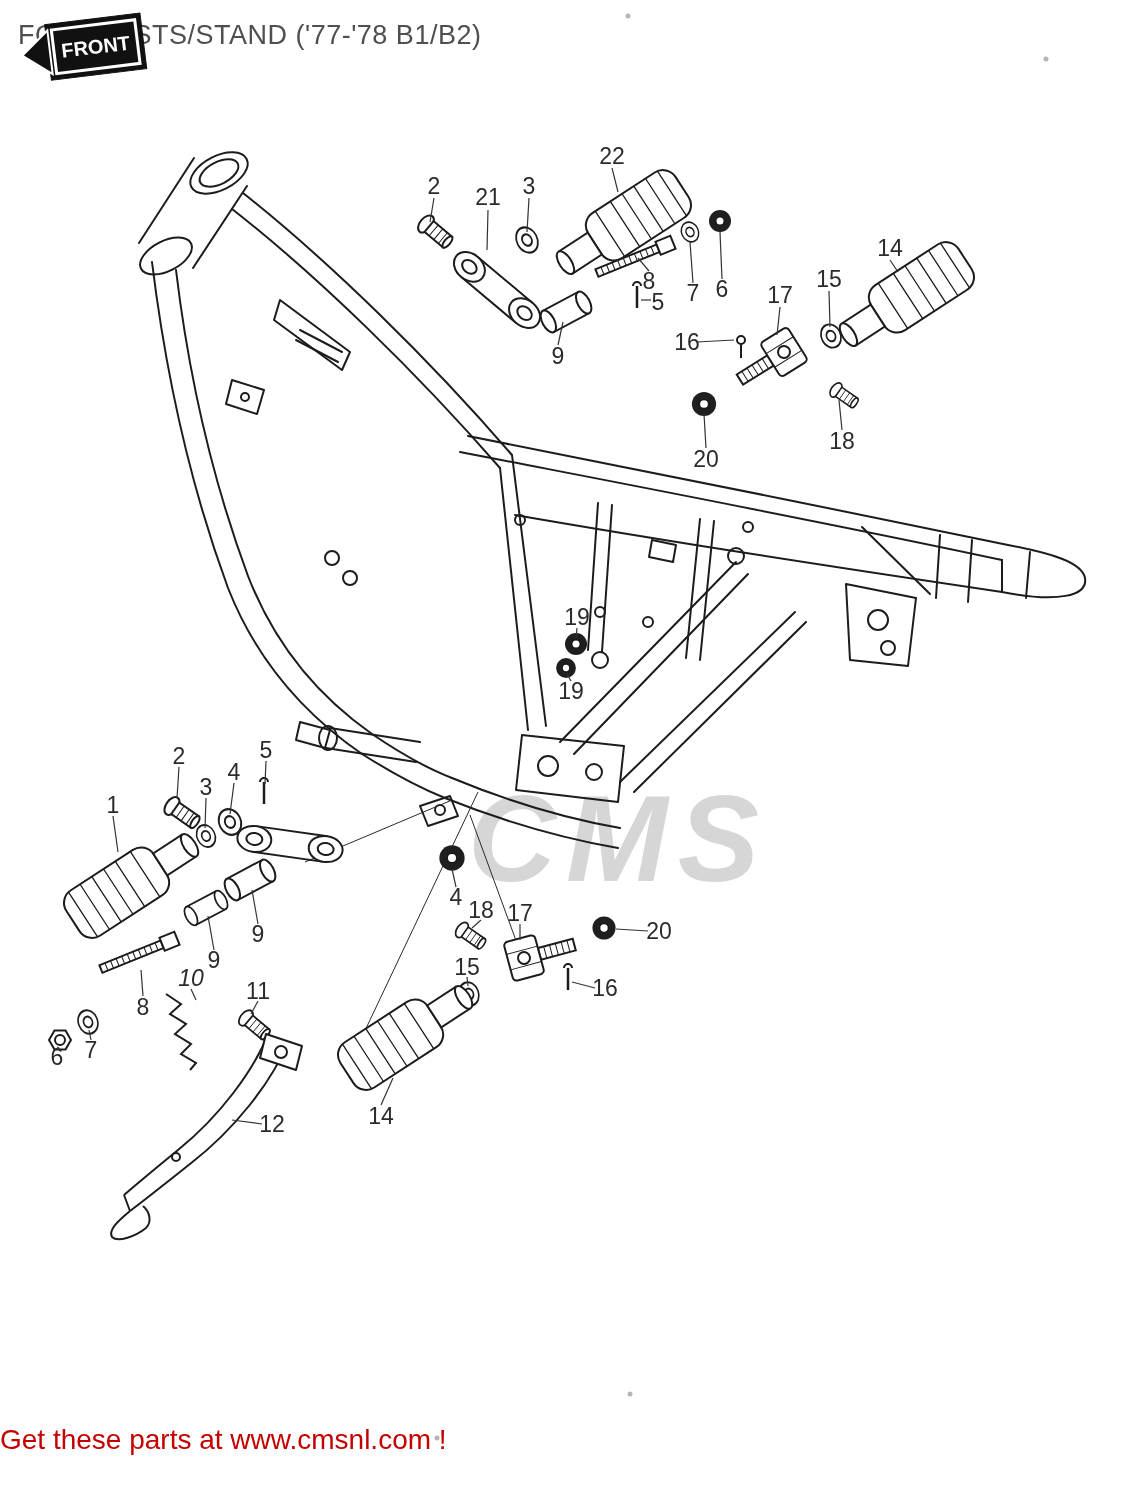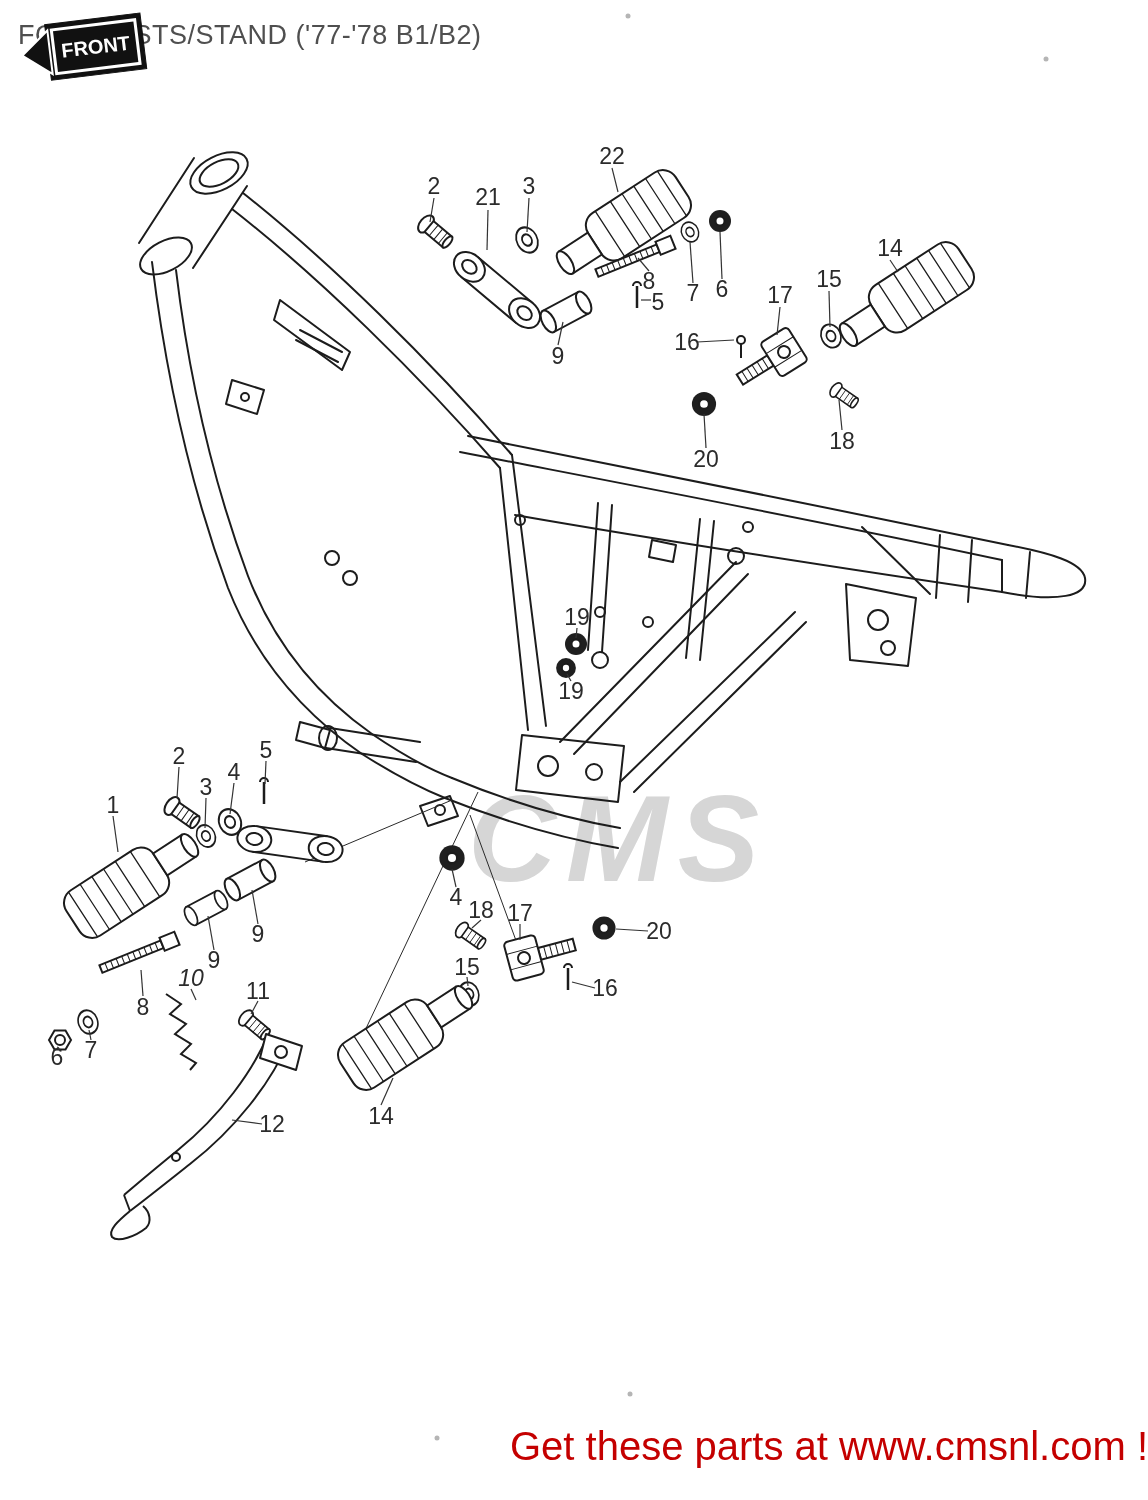--- a/index.html
+++ b/index.html
@@ -33,22 +33,22 @@
 
   svg.diagram{position:absolute;left:0;top:0;z-index:2;}
 
   #callouts{position:absolute;inset:0;z-index:3;text-align:center;}
   .callout{
     position:absolute;transform:translate(-50%,-50%);
     font-size:23px;color:#2b2b2b;line-height:1;white-space:nowrap;
   }
 
   .footer{
-    position:absolute;left:0;right:0;top:1424px;text-align:right;
-    font-size:40px;color:var(--footer-red,#c40000);z-index:3;
+    position:absolute;left:0;right:0;top:1424px;text-align:left;
+    font-size:28px;color:var(--footer-red,#c40000);z-index:3;
   }
 </style>
 </head>
 <body>
 
 <div class="page">
 
   <div class="watermark">
     <div class="wm-logo">CMS</div>
   </div>

